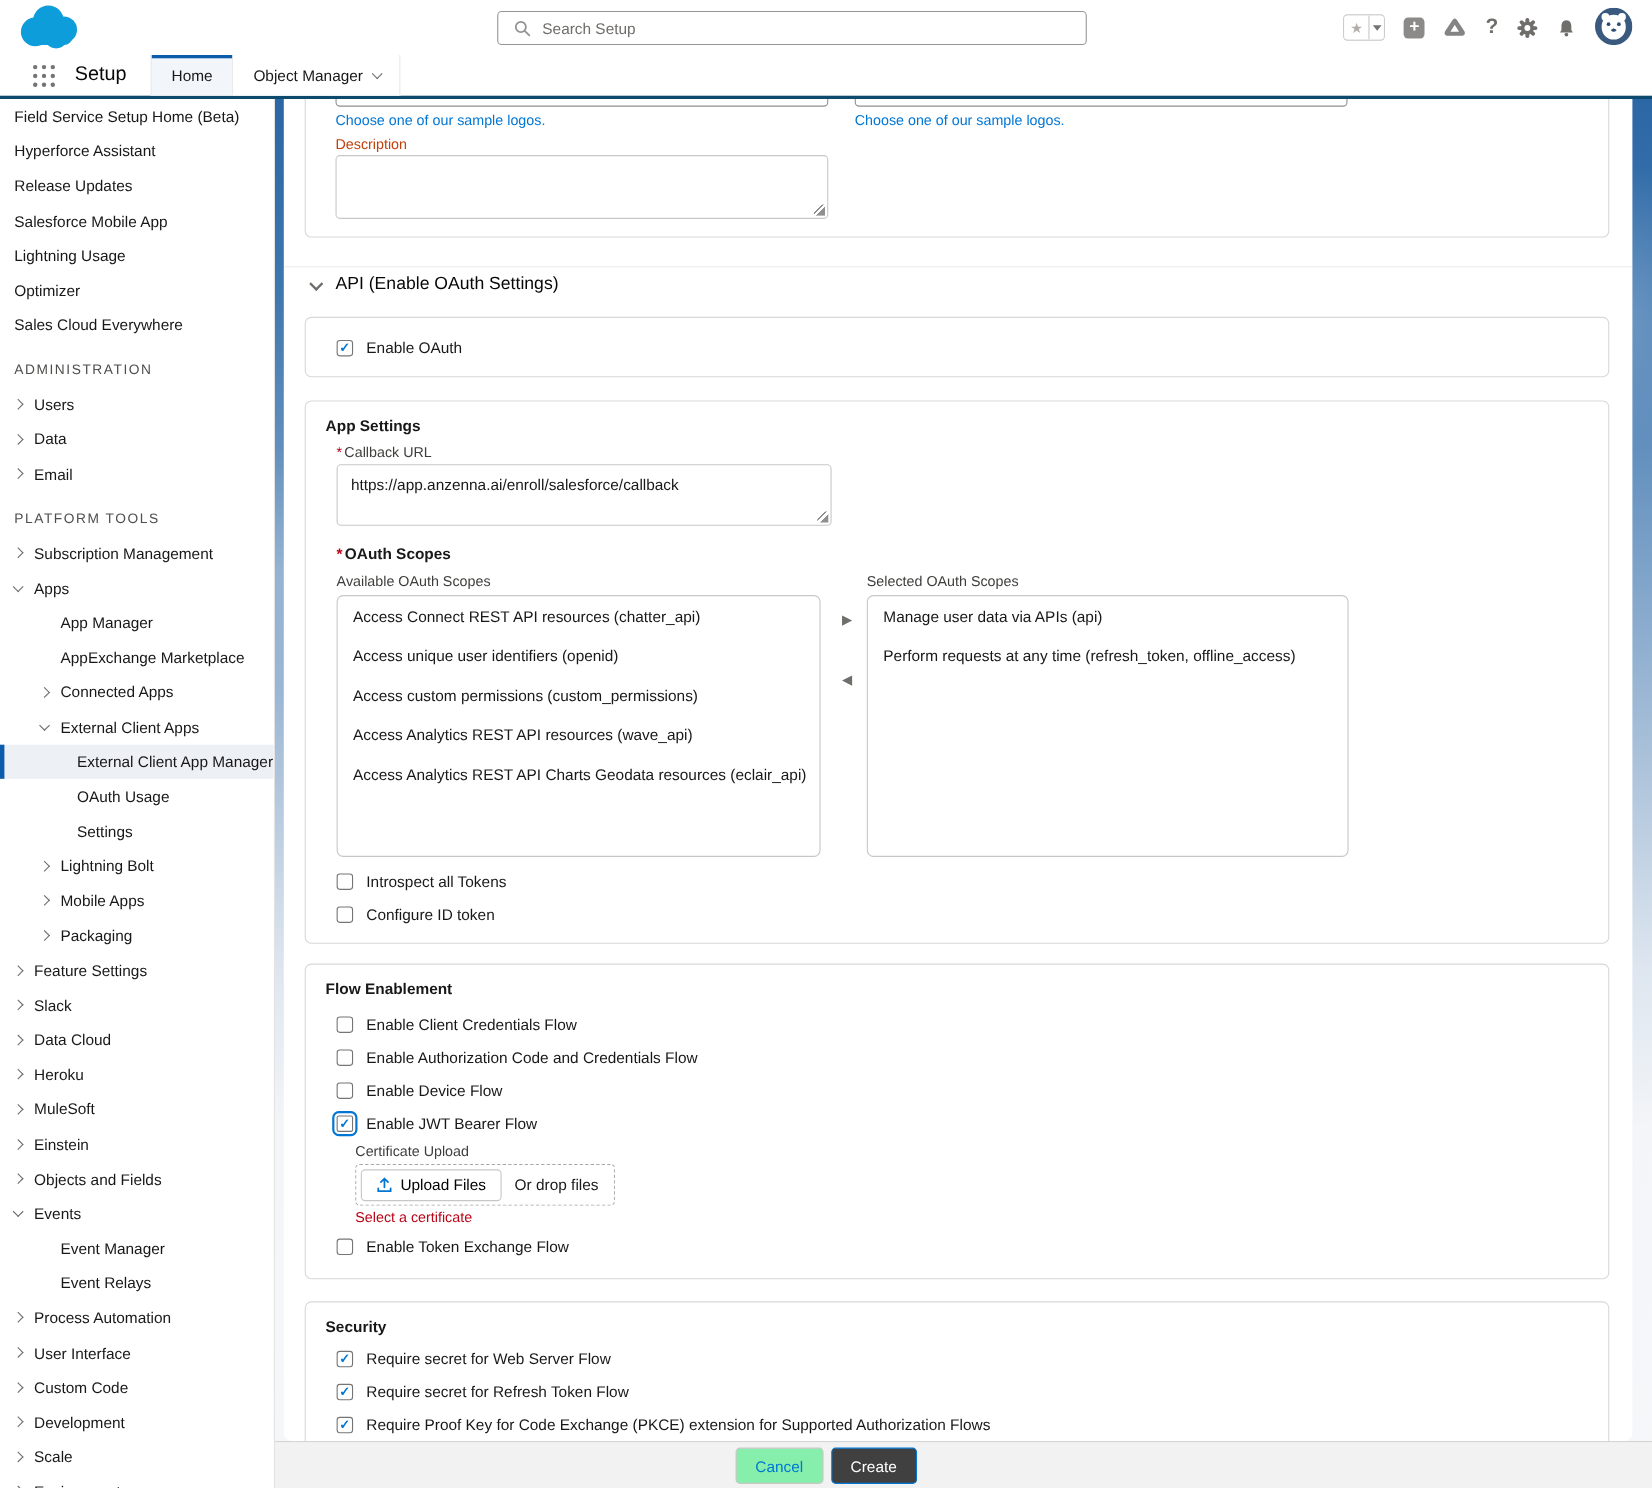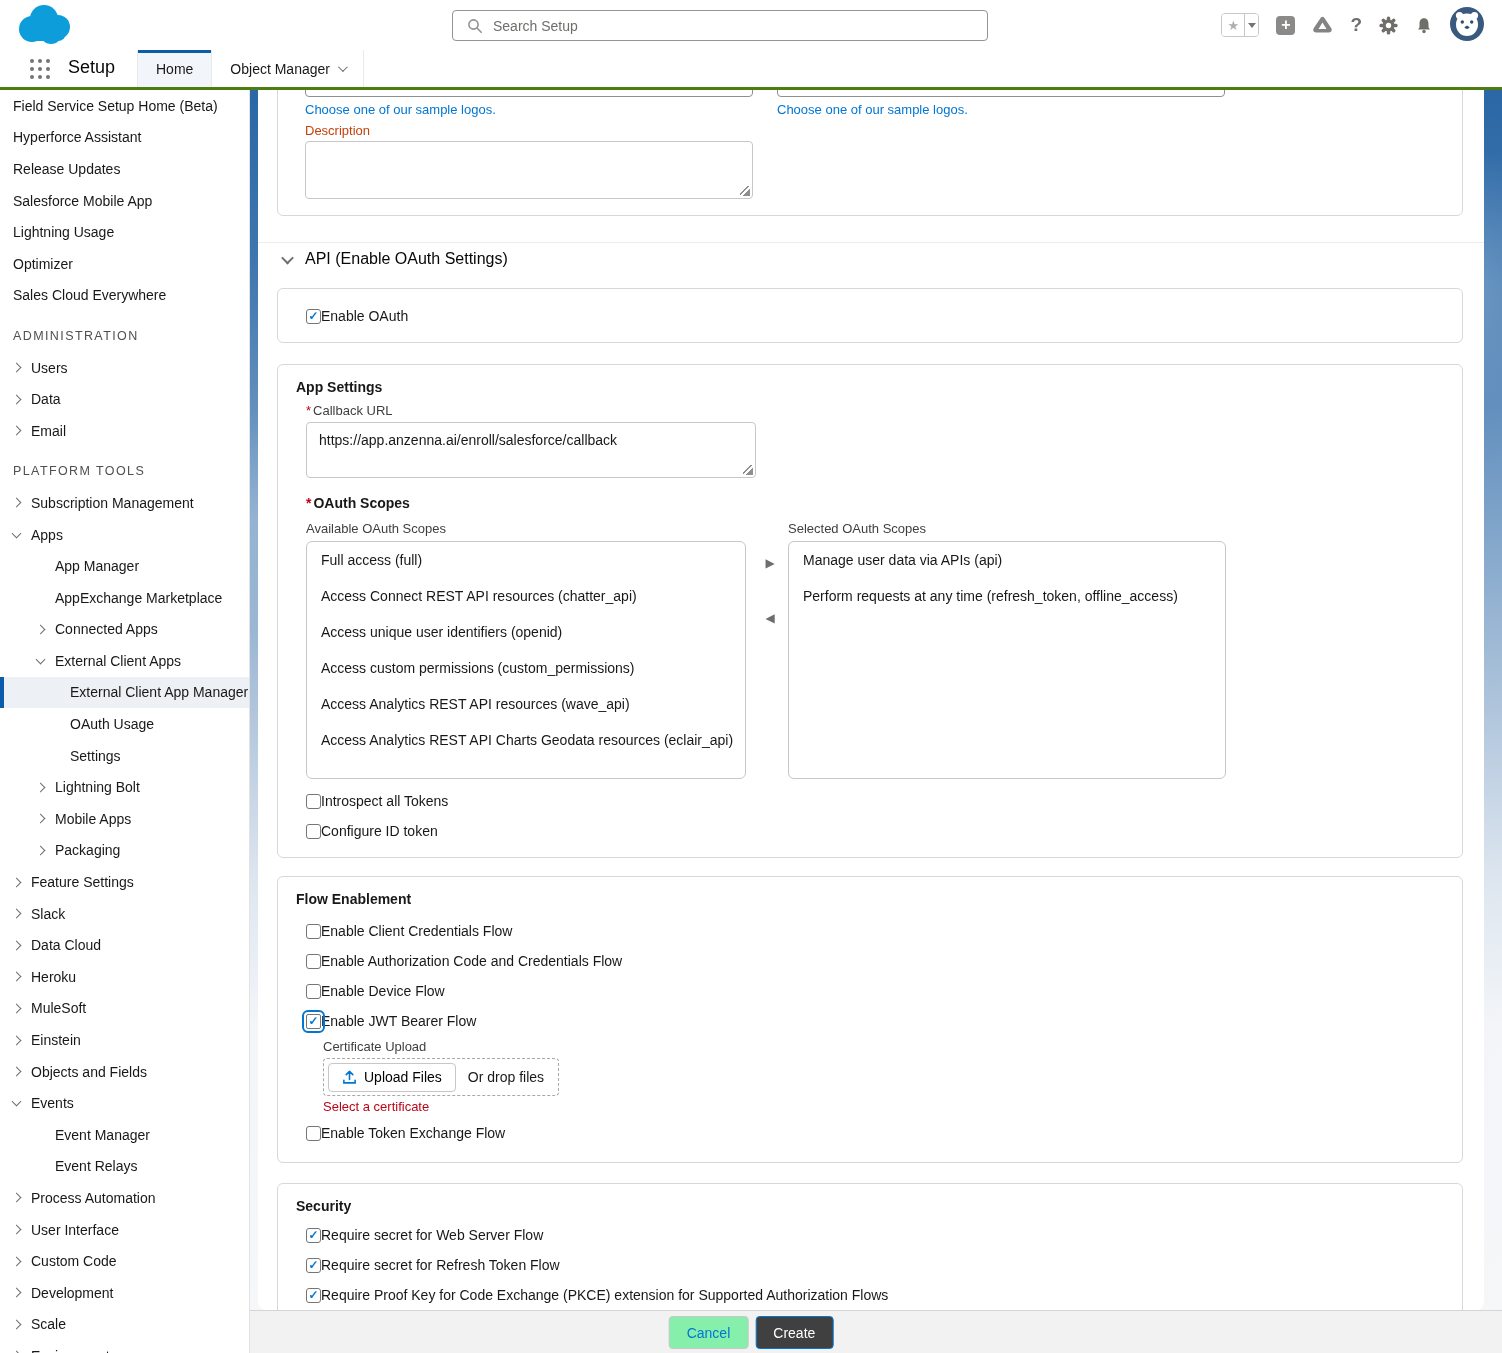--- a/index.html
+++ b/index.html
@@ -23,21 +23,21 @@
     border-left:1px solid #c9c7c5; background:#fff; cursor:pointer; }
   .caret-down { width:0;height:0;border-left:4px solid transparent;border-right:4px solid transparent;border-top:5px solid #747474; }
   .plus-btn { width:19px; height:19px; background:#8c8a88; border:none; border-radius:4px; color:#fff;
     display:flex; align-items:center; justify-content:center; cursor:pointer; }
   .plus-btn::before { content:"+"; font-size:16px; line-height:1; font-weight:bold; }
   .icon-btn { background:none; border:none; cursor:pointer; display:flex; align-items:center; justify-content:center; }
   .help-btn::before { content:"?"; font-size:19px; color:#706e6b; font-weight:bold; }
   .avatar-btn { border:none; background:none; cursor:pointer; }
 
   
-  .tabbar { position:relative; height:40px; background:#fff; border-bottom:3px solid #4d7c0f; display:flex; align-items:stretch; }
+  .tabbar { position:relative; height:40px; background:#fff; border-bottom:3px solid #0c4a6e; display:flex; align-items:stretch; }
   .waffle { position:absolute; left:30px; top:9px; width:21px; height:21px; display:grid;
     grid-template-columns:repeat(3,4px); grid-template-rows:repeat(3,4px); gap:4px; cursor:pointer; }
   .waffle i { background:#747474; border-radius:50%; }
   .app-name { position:absolute; left:68px; top:7px; font-size:18px; color:#080707; }
   .tabs { position:absolute; left:137px; top:0; height:37px; display:flex; }
   .tab { display:flex; align-items:center; gap:8px; padding:0 18px; font-size:14px; color:#181818;
     background:#fff; border:none; border-right:1px solid #e9e9e9; cursor:pointer; position:relative;
     font-family:"Liberation Sans", sans-serif; }
   .tab.active { background:#f2f6fa; border-left:1px solid #e9e9e9; }
   .tab.active::before { content:""; position:absolute; left:0; top:0; right:0; height:3px; background:#0b5cab; }
@@ -90,21 +90,21 @@
     cursor:nwse-resize; }
 
   
   .section-rule { position:absolute; left:0; top:164px; width:100%; border-top:1px solid #ececec; }
   .section-head { position:absolute; left:25px; top:172px; display:flex; align-items:center; gap:13px; }
   .section-head .sec-chev { width:9px; height:9px; border-right:2px solid #706e6b; border-bottom:2px solid #706e6b;
     transform:rotate(45deg) translate(-1px,-1px); cursor:pointer; }
   .section-head h2 { font-size:16px; font-weight:normal; color:#080707; }
 
   
-  .cb-row { display:flex; align-items:center; }
+  .cb-row { display:flex; align-items:center; gap:12px; }
   .cb { width:15px; height:15px; border:1px solid #757575; border-radius:3px; background:#fff; flex:0 0 auto;
     display:flex; align-items:center; justify-content:center; cursor:pointer; position:relative; }
   .cb-row.checked .cb::after { content:"✓"; color:#0176d3; font-size:12px; font-weight:bold; line-height:1; }
   .cb-row.focused .cb { outline:2px solid #0176d3; outline-offset:2px; border-radius:2px; }
   .cb-label { font-size:14px; color:#181818; }
 
   .oauth-card { left:19px; top:210px; width:1186px; height:55px; }
   .oauth-card .cb-row { position:absolute; left:28px; top:19px; }
 
   
@@ -495,21 +495,20 @@
           <span>https://app.anzenna.ai/enroll/salesforce/callback</span>
           <span class="grip"></span>
         </div>
         <div class="fld-label scopes-label">
           <span class="ast">*</span><span>OAuth Scopes</span>
         </div>
         <div class="fld-label avail-label">Available OAuth Scopes</div>
         <div class="fld-label sel-label">Selected OAuth Scopes</div>
         <div class="listbox avail">
 
-        <div class="scope-item">Full access (full)</div>
             <div class="scope-item">Access Connect REST API resources (chatter_api)</div>
             <div class="scope-item">Access unique user identifiers (openid)</div>
             <div class="scope-item">Access custom permissions (custom_permissions)</div>
             <div class="scope-item">Access Analytics REST API resources (wave_api)</div>
             <div class="scope-item">Access Analytics REST API Charts Geodata resources (eclair_api)</div>
           </div>
         <button class="arrow-btn add"></button>
         <button class="arrow-btn rem"></button>
         <div class="listbox sel">
 

